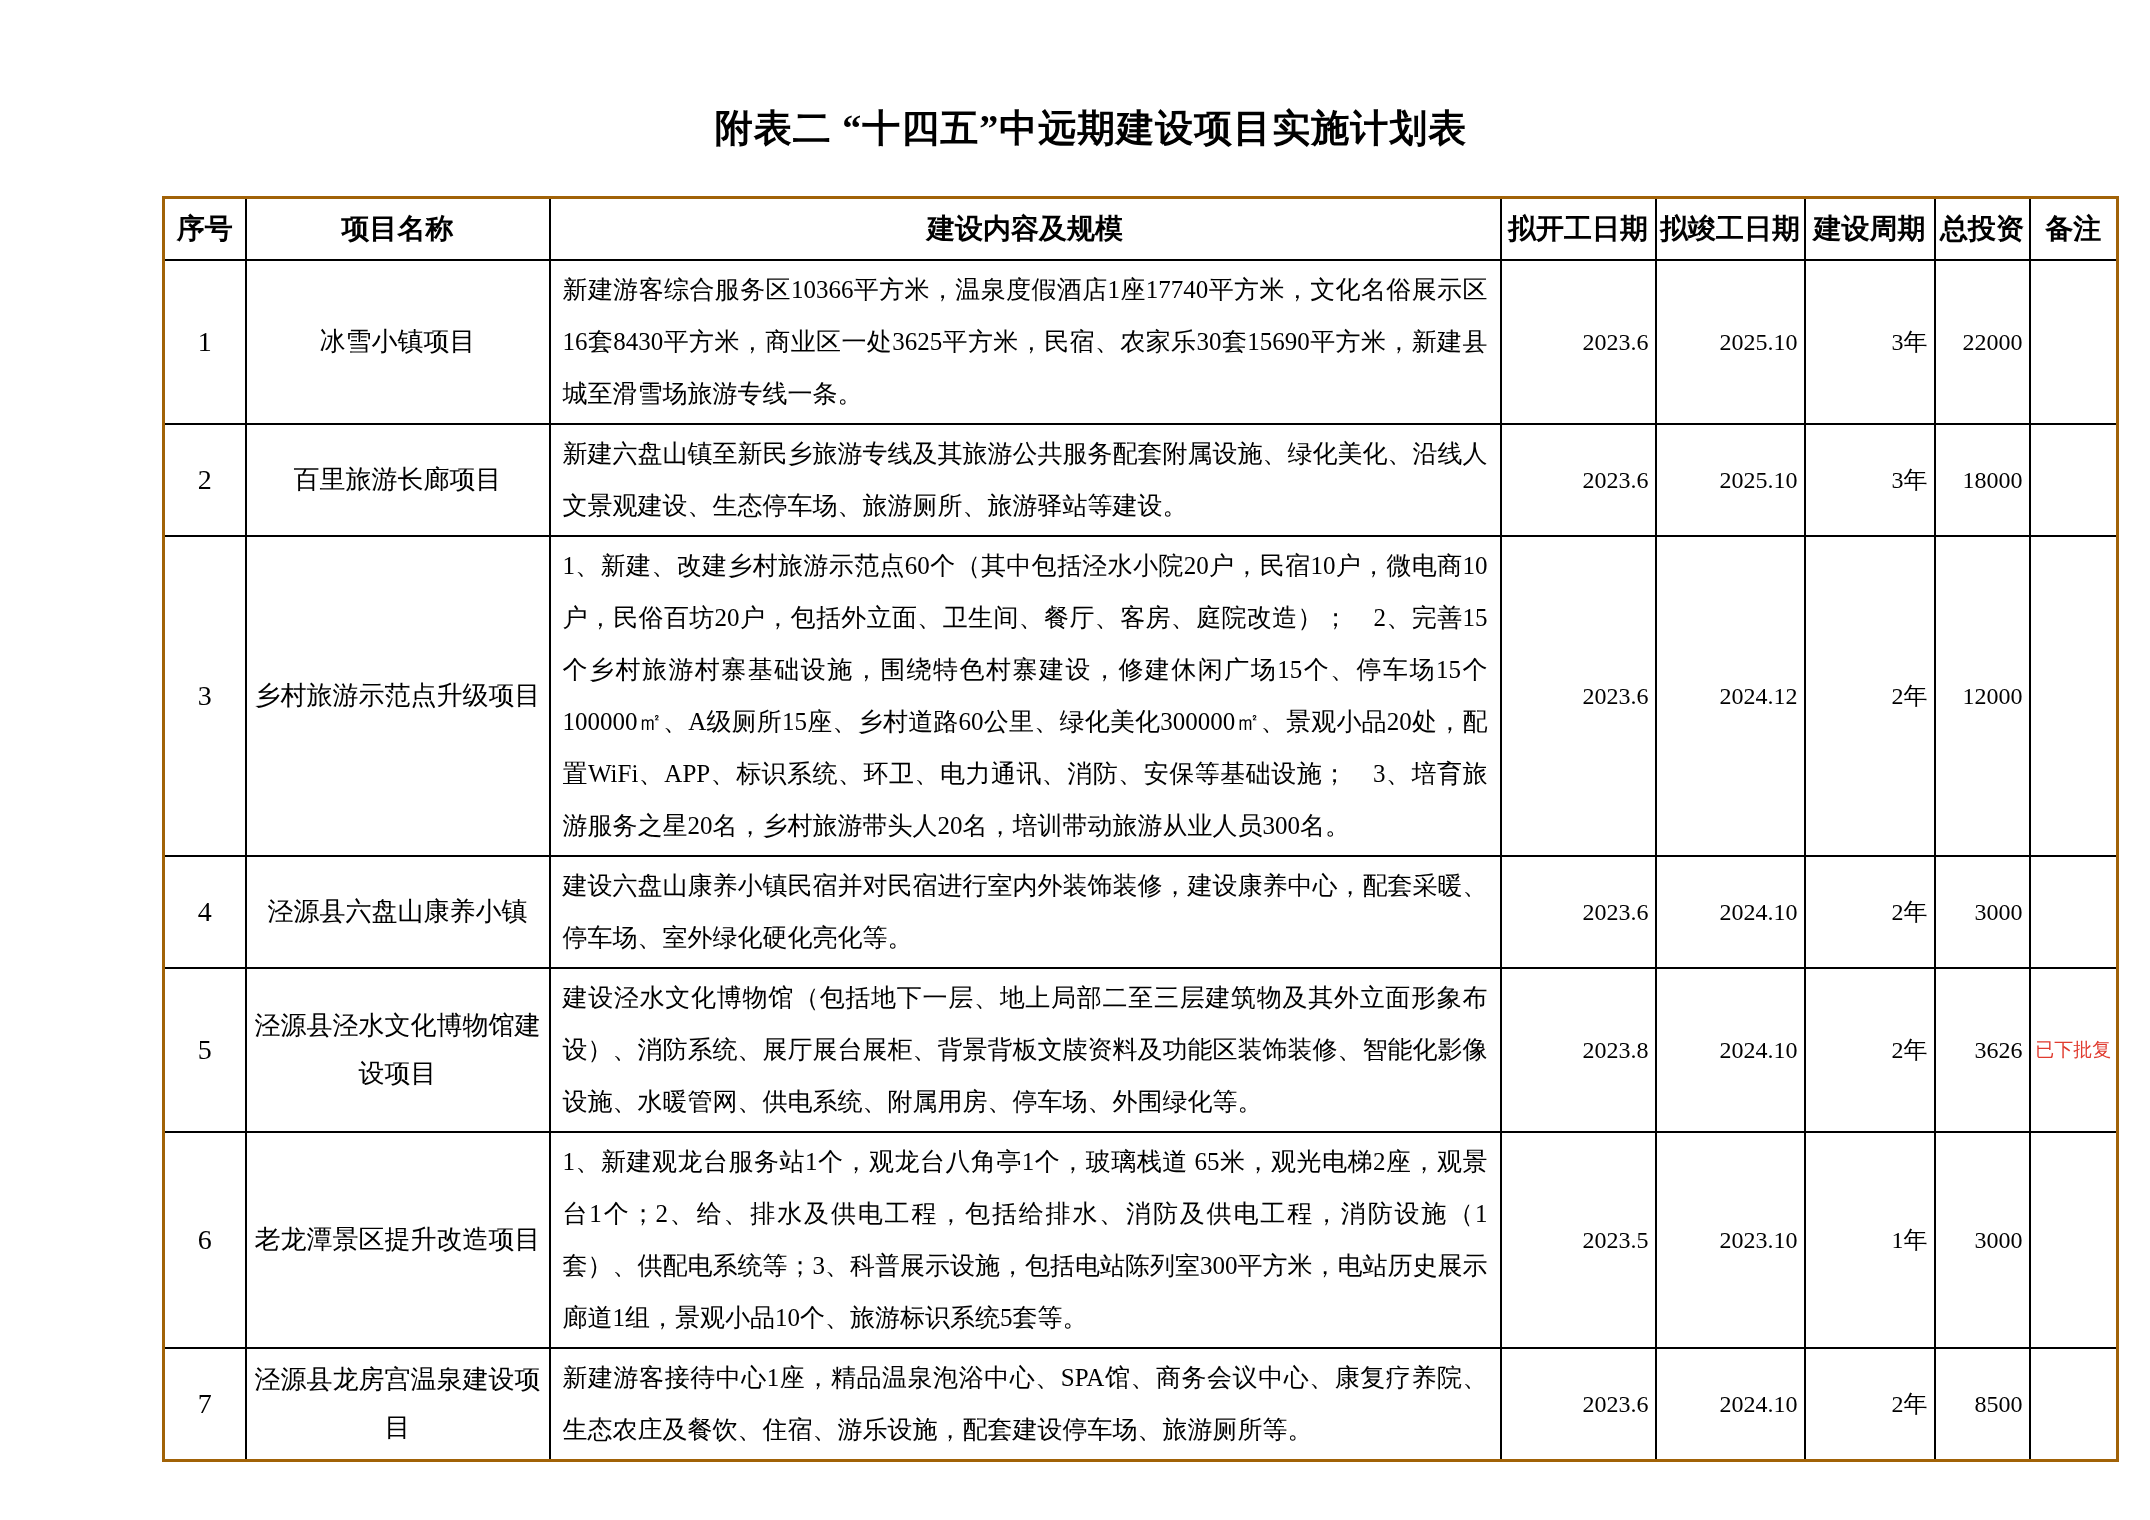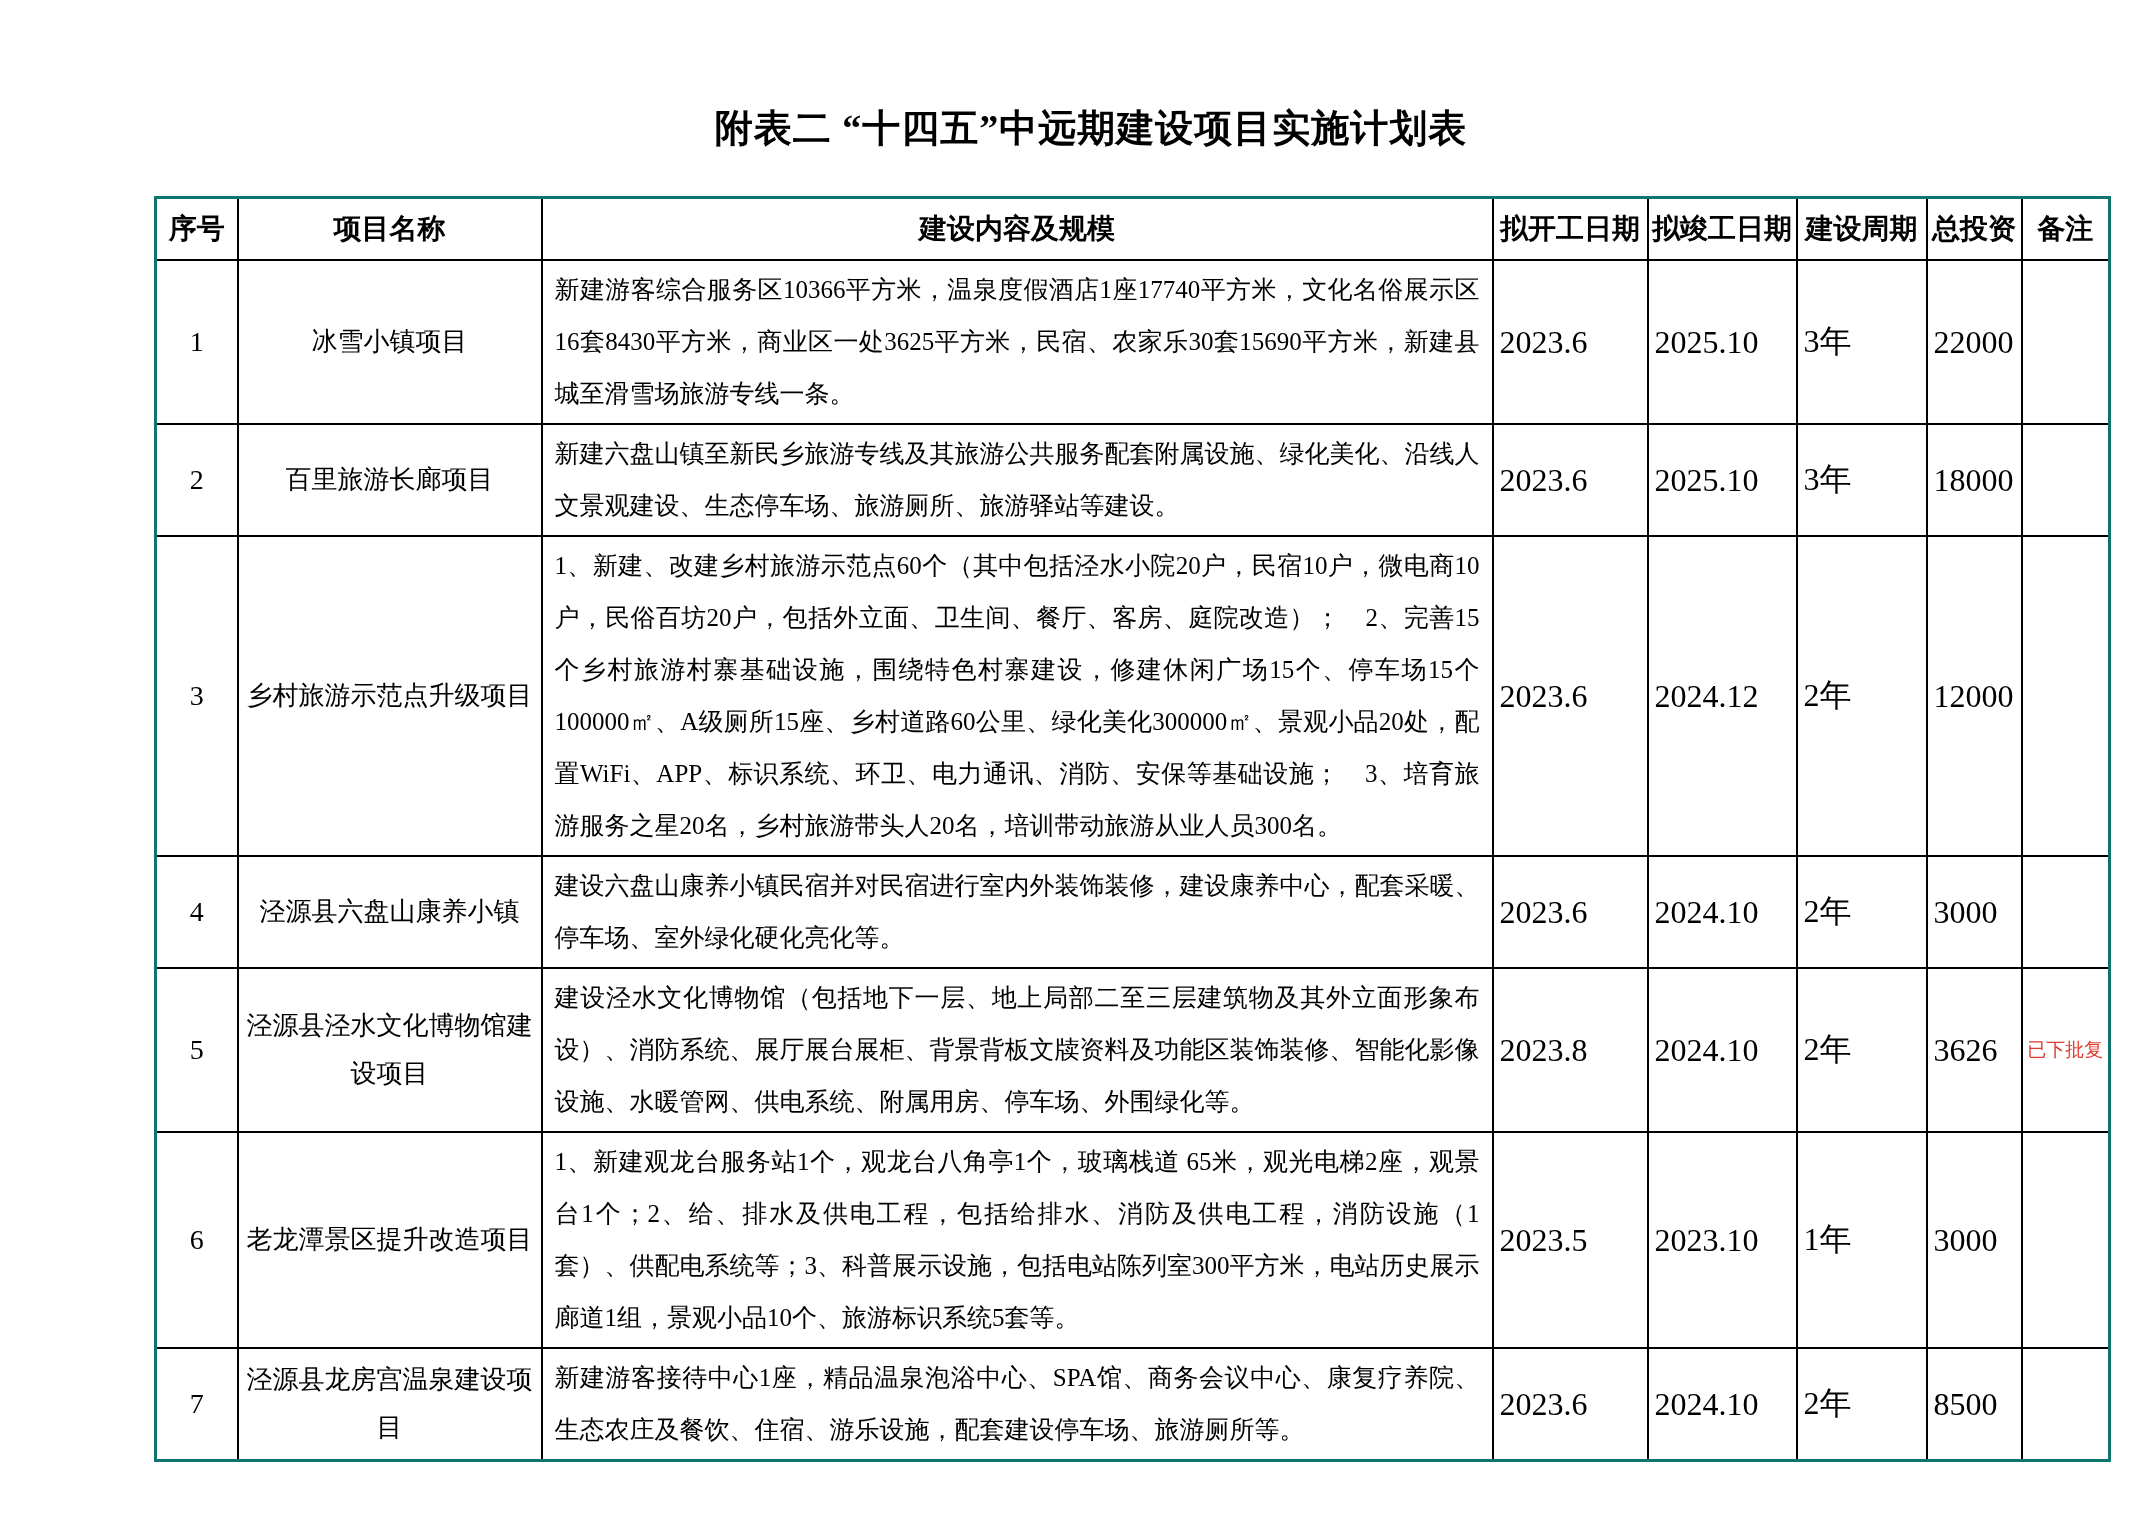--- a/index.html
+++ b/index.html
@@ -24,26 +24,26 @@
     top: 103px;
     left: 16px;
     width: 100%;
     text-align: center;
     font-size: 38px;
     font-weight: bold;
     letter-spacing: 1px;
   }
   table.plan-table {
     position: absolute;
-    left: 154px;
+    left: 162px;
     top: 196px;
     width: 1954px;
     border-collapse: collapse;
     table-layout: fixed;
-    border: 3px solid #0f766e;
+    border: 3px solid #a16207;
   }
   .plan-table th, .plan-table td {
     border: 2px solid #000;
     vertical-align: middle;
     padding: 2px 6px;
     overflow: hidden;
   }
   .plan-table th {
     font-size: 28px;
     font-weight: bold;
@@ -61,22 +61,22 @@
     line-height: 48px;
     padding: 2px 4px;
   }
   td.cell-content {
     text-align: justify;
     font-size: 25px;
     line-height: 52px;
     padding: 3px 12px;
   }
   td.cell-date, td.cell-period, td.cell-invest {
-    text-align: left;
-    font-size: 32px;
+    text-align: right;
+    font-size: 24px;
   }
   td.cell-remark {
     text-align: center;
     font-size: 19px;
     line-height: 54px;
     color: #e03a2e;
     padding: 2px 2px;
   }
   .page-footer {
     position: absolute;

